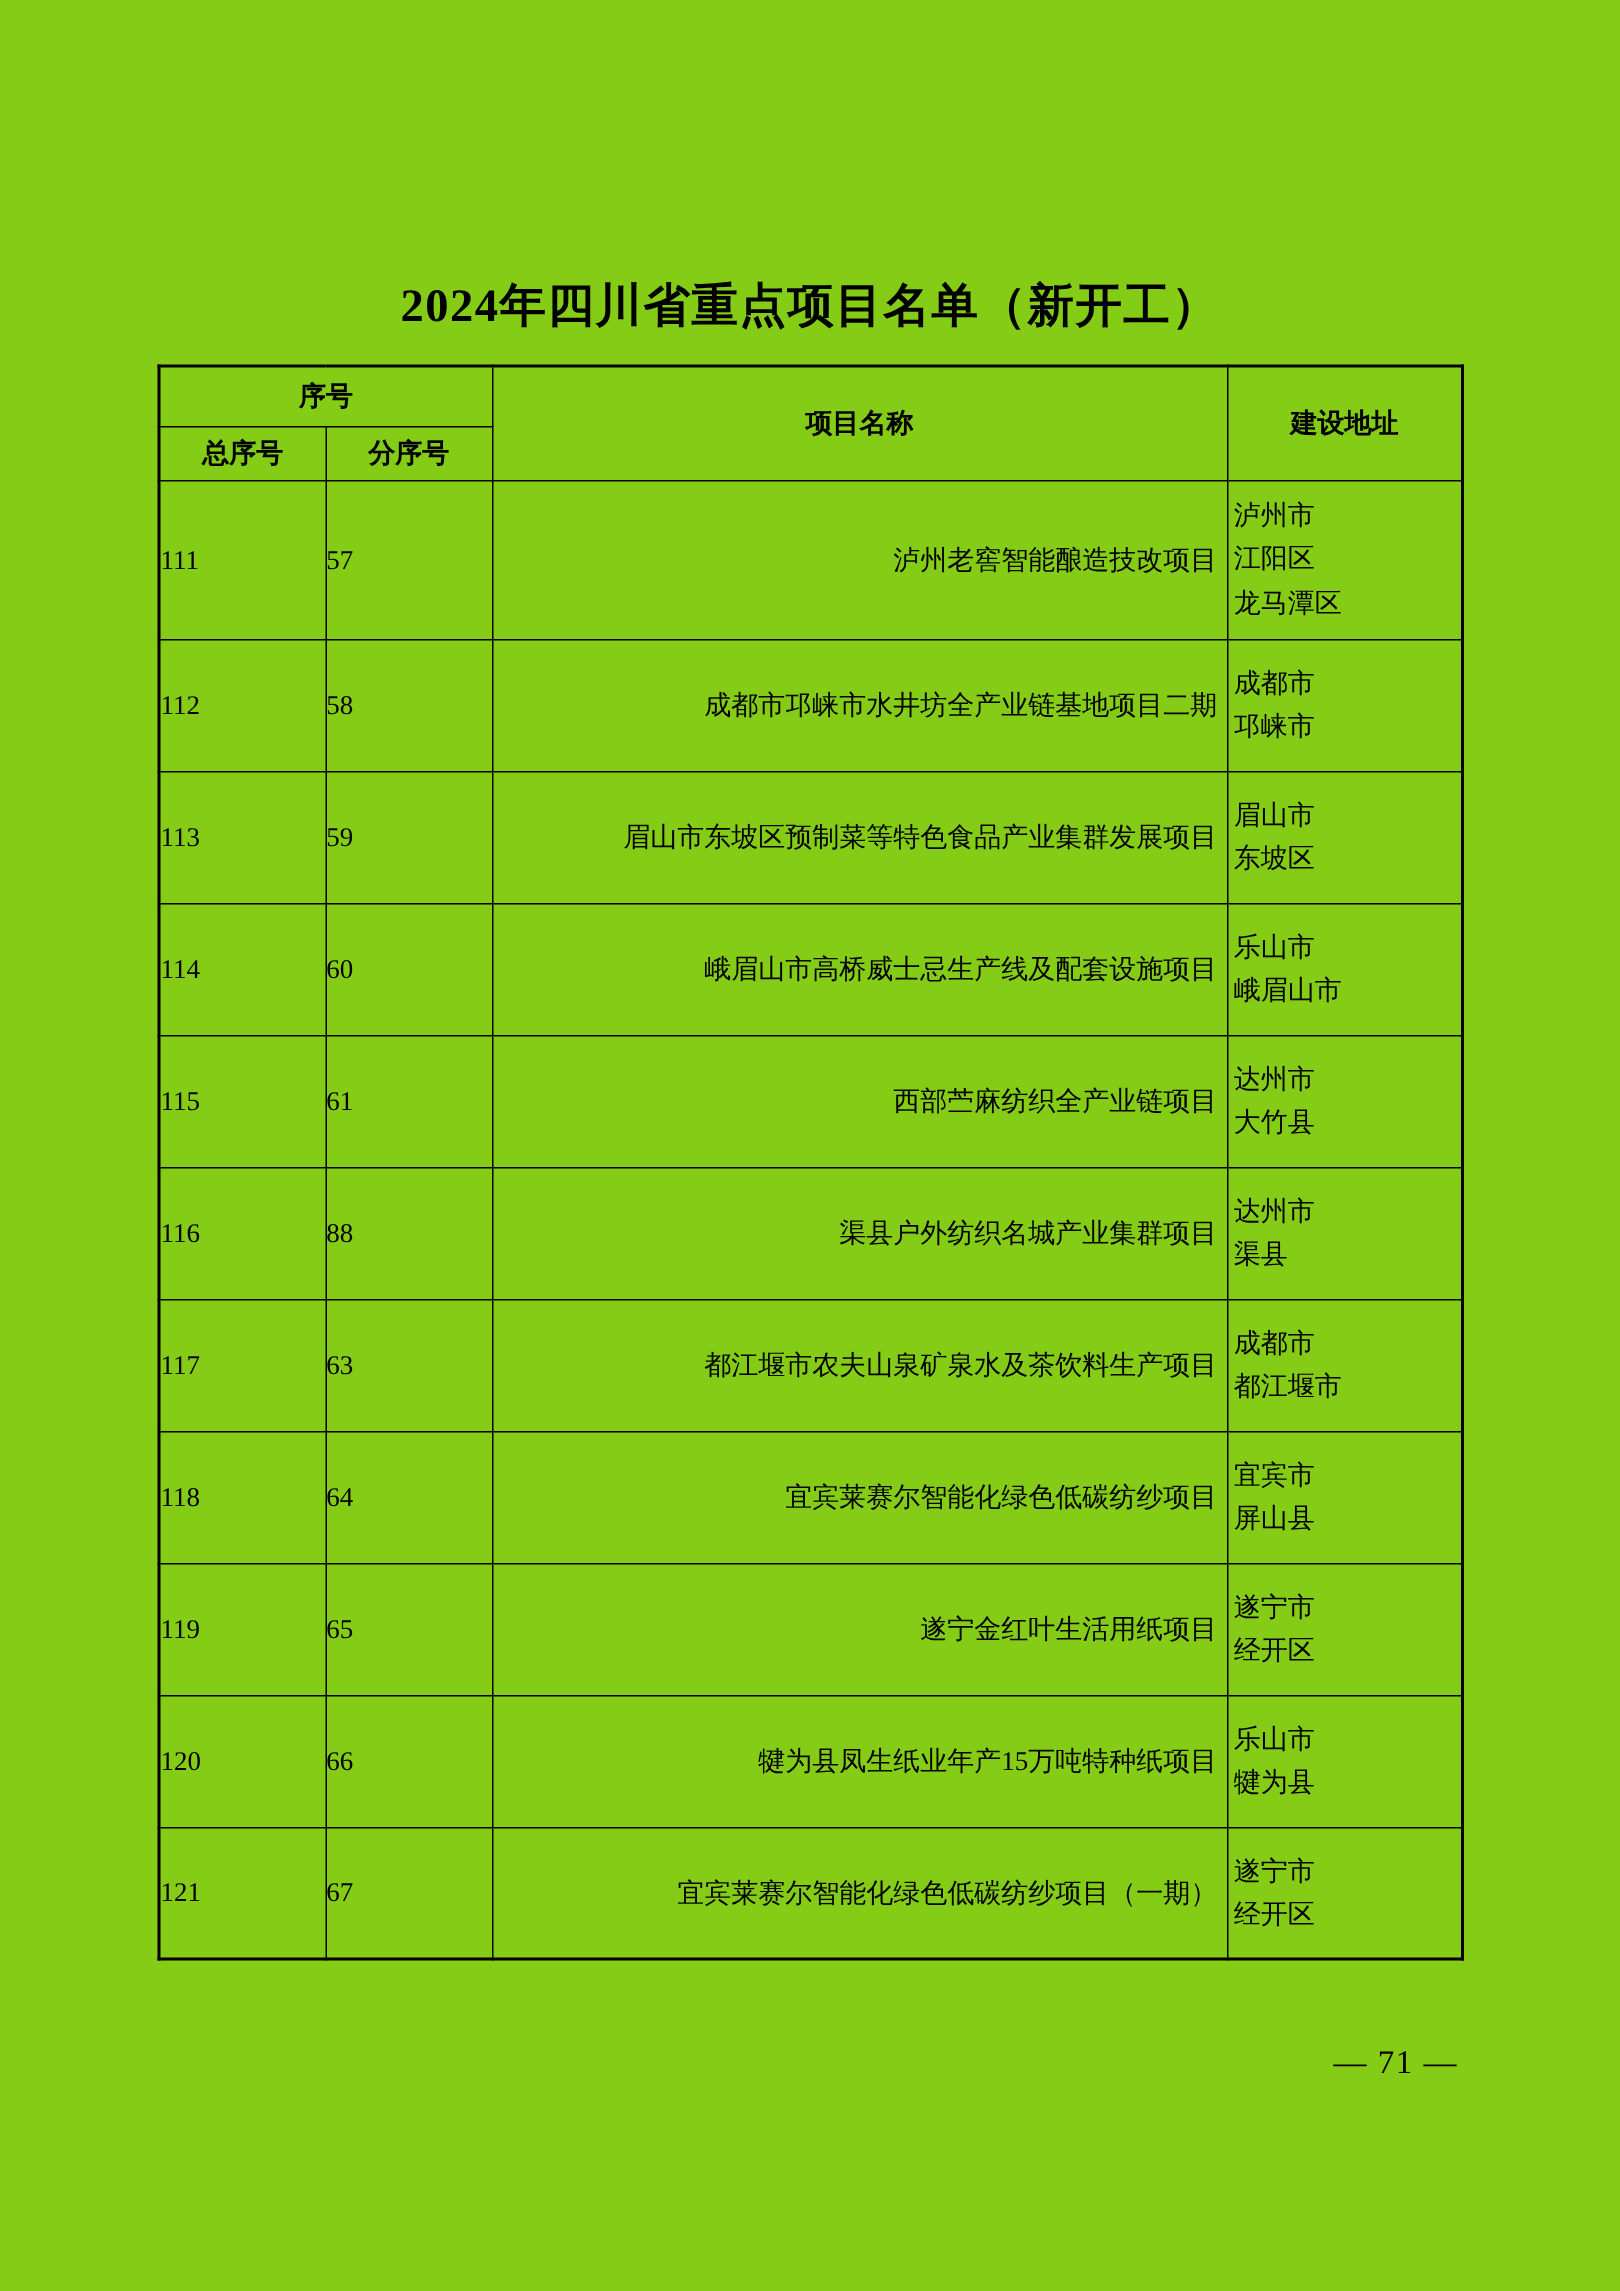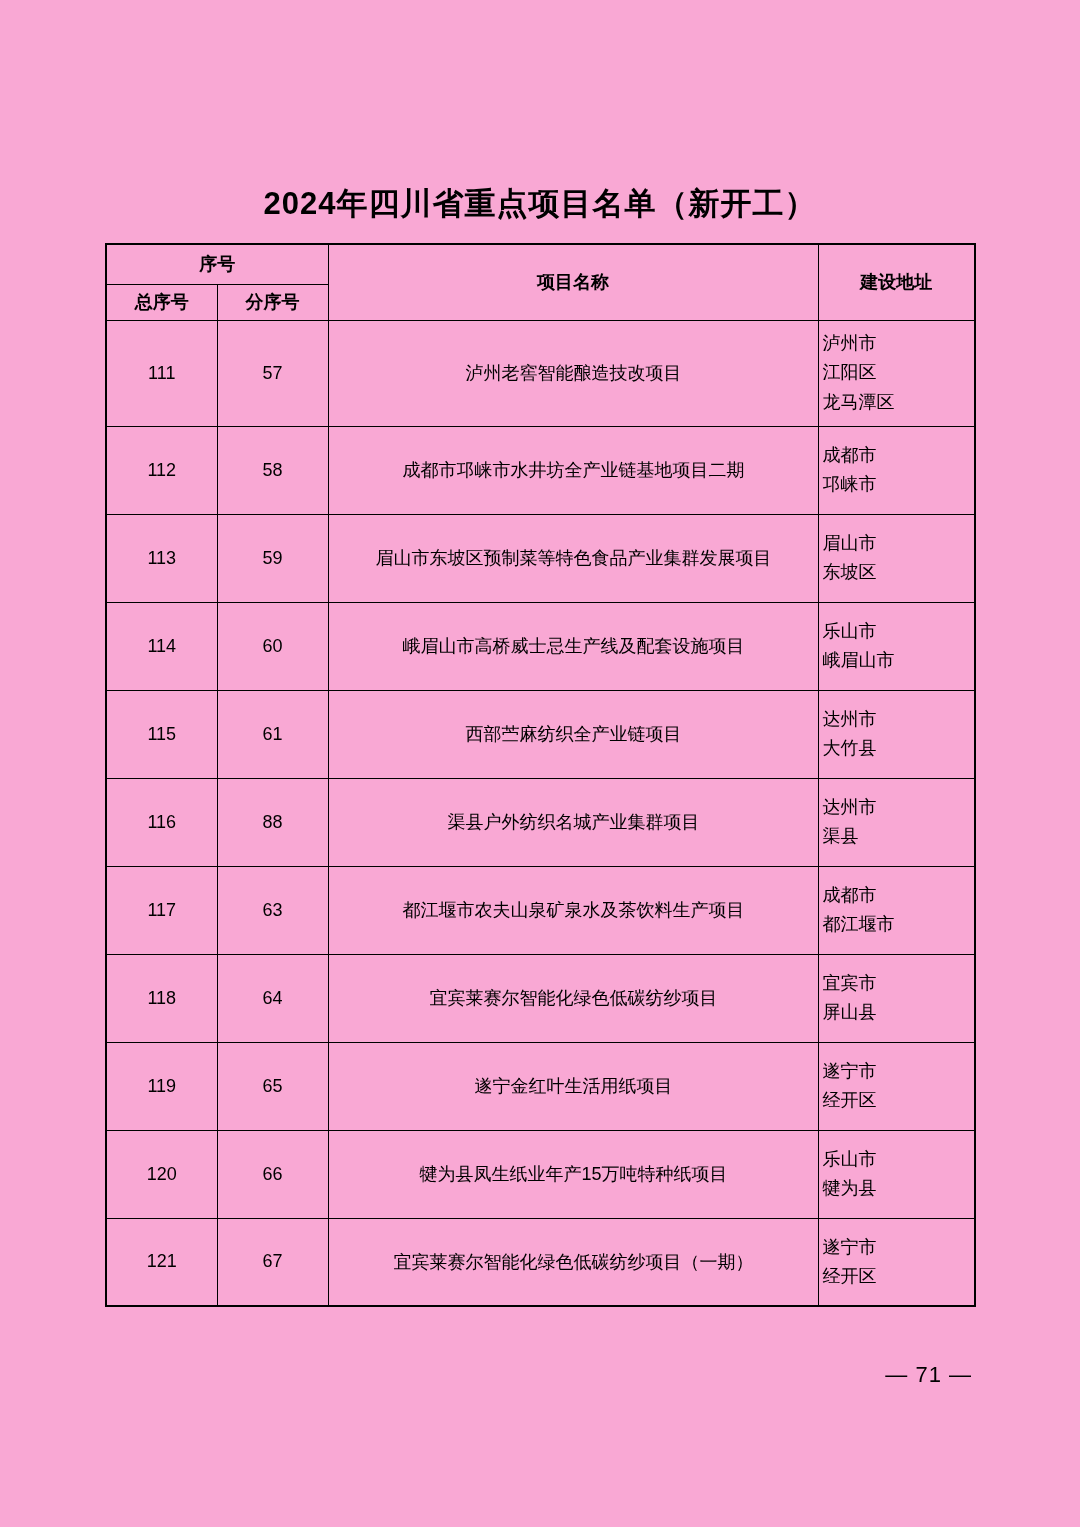--- a/index.html
+++ b/index.html
@@ -2,22 +2,22 @@
 <html lang="zh"><head>
 <meta charset="utf-8">
 <style>
   * { margin: 0; padding: 0; box-sizing: border-box; }
   html, body { background: #ffffff; }
   .page {
     position: relative;
     width: 1080px;
     height: 1527px;
     margin: 0 auto;
-    background: #f9a8d4;
-    font-family: Liberation Sans, sans-serif;
+    background: #84cc16;
+    font-family: Liberation Serif, serif;
     color: #000000;
     overflow: hidden;
   }
   .doc-title {
     position: absolute;
     top: 183px;
     left: 0;
     width: 100%;
     text-align: center;
     font-size: 31px;
@@ -46,25 +46,25 @@
     text-align: center;
     vertical-align: middle;
     font-size: 18px;
     margin-left: 46px;
   }
   tr.hdr-row-1 { height: 40px; }
   tr.hdr-row-2 { height: 36px; }
   tr.data-row { height: 88px; }
   tr.data-row.tall { height: 106px; }
   td.num {
-    text-align: center;
+    text-align: left;
     vertical-align: middle;
   }
   td.name {
-    text-align: center;
+    text-align: right;
     vertical-align: middle;
     padding-left: 7px;
     padding-right: 6px;
     margin-left: 23px;
   }
   td.loc {
     text-align: left;
     vertical-align: middle;
     line-height: 1.62;
     padding: 6px 4px;

